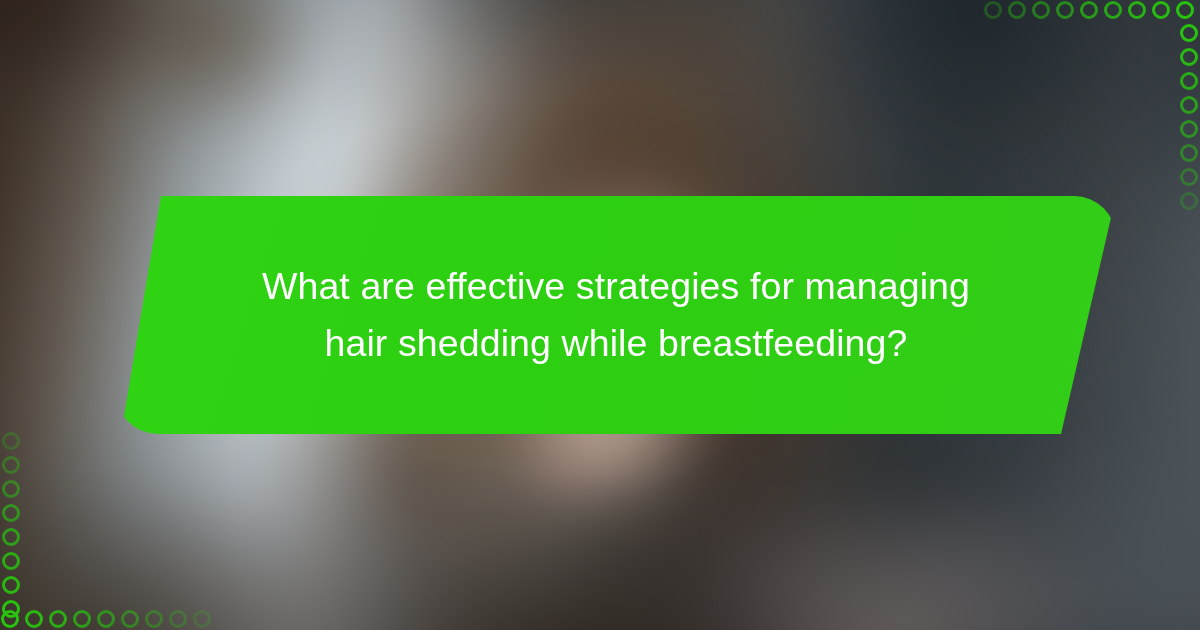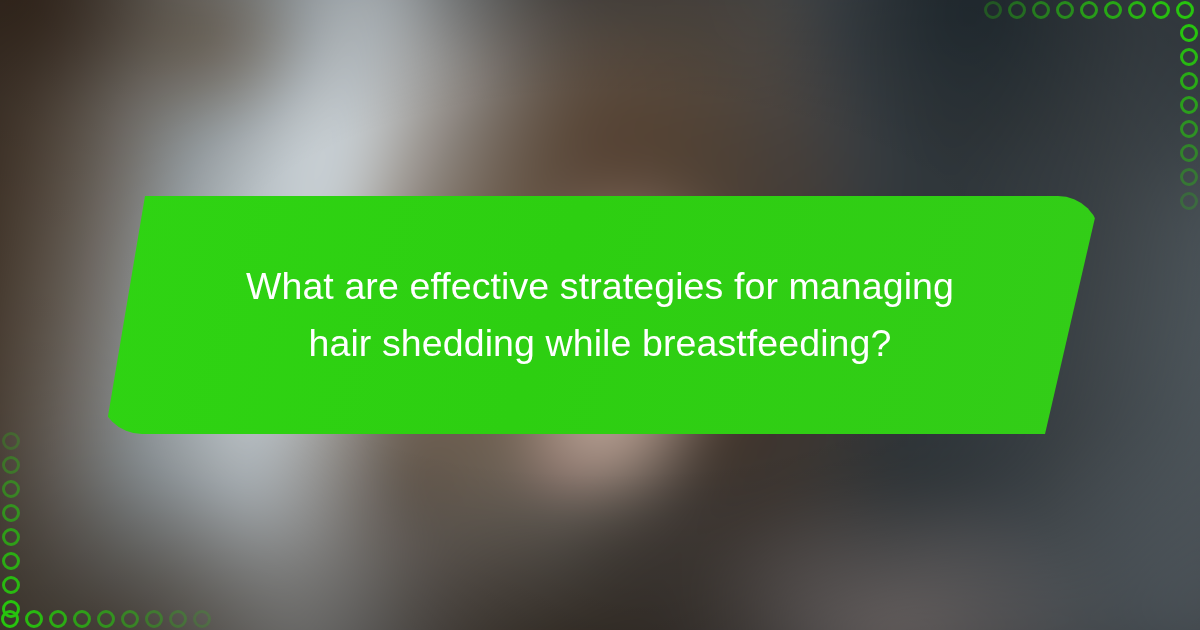--- a/index.html
+++ b/index.html
@@ -108,21 +108,21 @@
   .dots.col .dot { margin-bottom: 6px; }
 
   #dots-top-right   { top: 1px;   right: 0px; }
   #dots-right       { top: 24px;  right: 2px; }
   #dots-left        { left: 2px;  top: 432px; }
   #dots-bottom-left { left: 1px;  bottom: 2px; }
 
   
   #banner {
     position: absolute;
-    left: 100px;
+    left: 116px;
     top: 196px;
     width: 1000px;
     height: 238px;
     background: linear-gradient(108deg, #2fd413 0%, #2dcf11 45%, #33cd18 100%);
     border-radius: 42px;
     -webkit-clip-path: polygon(4.5% 0%, 100% 0%, 94.5% 100%, 0.5% 100%);
     clip-path: polygon(4.5% 0%, 100% 0%, 94.5% 100%, 0.5% 100%);
     display: flex;
     align-items: center;
     justify-content: center;

